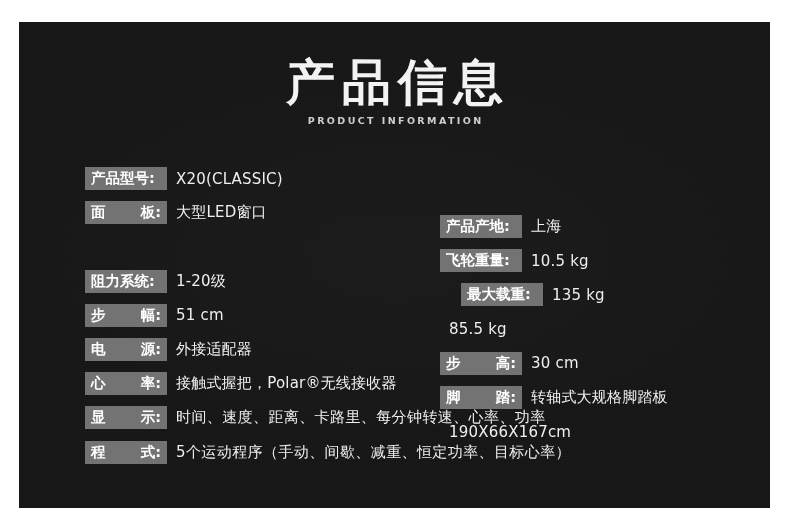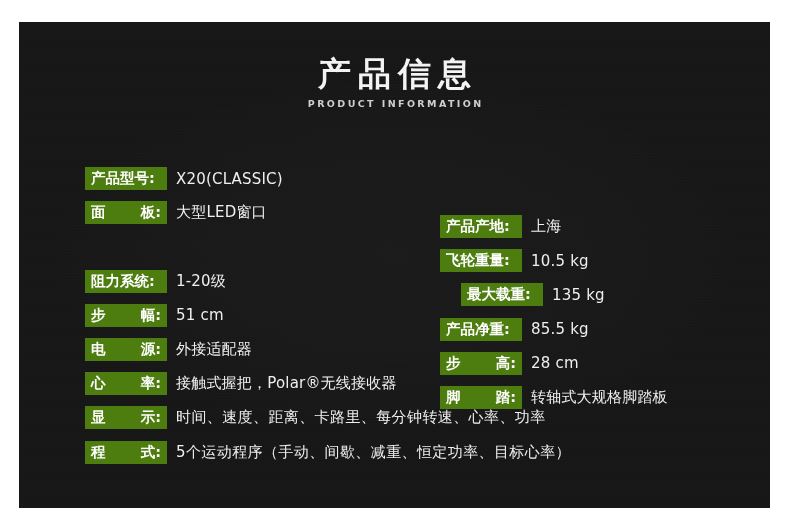--- a/index.html
+++ b/index.html
@@ -42,21 +42,21 @@
   #heading-block {
     position: absolute;
     left: 0;
     top: 35px;
     width: 751px;
     text-align: center;
     z-index: 3;
   }
   #main-title {
     color: #f3f3f3;
-    font-size: 33px;
+    font-size: 49px;
     font-weight: bold;
     letter-spacing: 7px;
     line-height: 1.06;
     text-indent: 7px;
     white-space: nowrap;
   }
   #sub-title {
     margin-top: 6px;
     color: #cfcfcf;
     font-size: 9.5px;
@@ -80,21 +80,21 @@
     height: 23px;
     display: flex;
     align-items: center;
     white-space: nowrap;
   }
   .spec-row.col-left  { left: 66px; }
   .spec-row.col-right { left: 421px; margin-top: 48px; }
   .spec-row.col-full  { left: 66px; }
 
   .spec-label {
-    background: #4d7c0f;
+    background: #737373;
     color: #ffffff;
     font-size: 14.5px;
     font-weight: bold;
     width: 82px;
     height: 23px;
     box-sizing: border-box;
     padding: 0 6px;
     display: flex;
     align-items: center;
     justify-content: space-between;
@@ -190,44 +190,42 @@
         </div>
         <div class="spec-value">10.5 kg</div>
       </div>
       <div class="spec-row col-right" style="top: 213.4px; padding-left: 21px;">
         <div class="spec-label">
           <span class="lbl-text">最大载重:</span>
         </div>
         <div class="spec-value">135 kg</div>
       </div>
       <div class="spec-row col-right" style="top: 247.6px;">
-        <div class="spec-label">
-          <span class="lbl-text">产品净重:</span>
-        </div>
         <div class="spec-value">85.5 kg</div>
       </div>
       <div class="spec-row col-right" style="top: 281.8px;">
         <div class="spec-label spaced">
           <span class="lbl-text">
             <span>步</span>
             <span>高:</span>
           </span>
         </div>
-        <div class="spec-value">28 cm</div>
+        <div class="spec-value">30 cm</div>
       </div>
       <div class="spec-row col-right" style="top: 316px;">
         <div class="spec-label spaced">
           <span class="lbl-text">
             <span>脚</span>
             <span>踏:</span>
           </span>
         </div>
         <div class="spec-value">转轴式大规格脚踏板</div>
       </div>
       <div class="spec-row col-right" style="top: 350.2px;">
+        <div class="spec-value">190X66X167cm</div>
       </div>
       <div class="spec-row col-full" style="top: 384.4px;">
         <div class="spec-label spaced">
           <span class="lbl-text">
             <span>显</span>
             <span>示:</span>
           </span>
         </div>
         <div class="spec-value wide">时间、速度、距离、卡路里、每分钟转速、心率、功率</div>
       </div>

